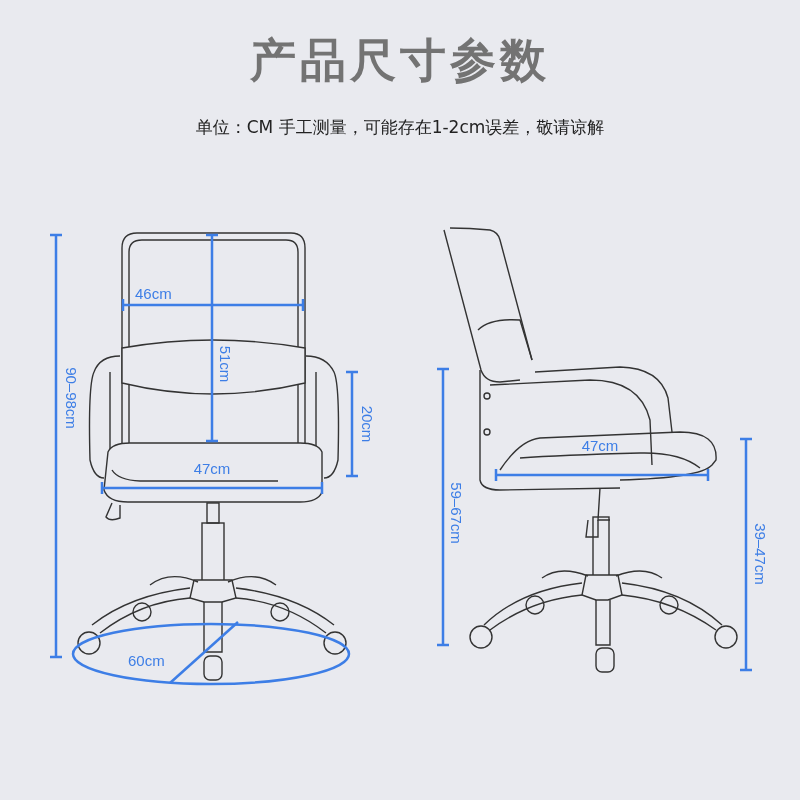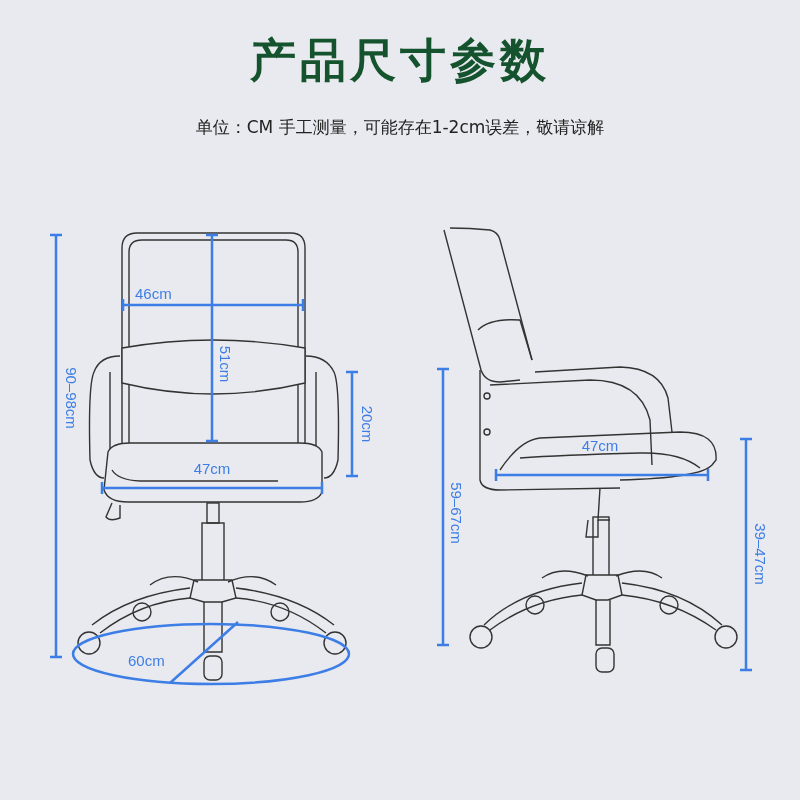--- a/index.html
+++ b/index.html
@@ -1,19 +1,19 @@
 <!DOCTYPE html>
 <html><head>
 <meta charset="utf-8">
 <style>
   html, body { margin:0; padding:0; }
   body { width:800px; height:800px; background:#e9eaef; position:relative; overflow:hidden;
          font-family:"DejaVu Sans", sans-serif; }
   .title { position:absolute; top:30px; left:0; width:800px; text-align:center;
-           font-size:46px; font-weight:bold; color:#14532d; letter-spacing:4px; }
+           font-size:46px; font-weight:bold; color:#737373; letter-spacing:4px; }
   .subtitle { position:absolute; top:116px; left:0; width:800px; text-align:center;
               font-size:17px; color:#222; }
   svg { position:absolute; left:0; top:0; }
   .lbl { font-family:"Liberation Sans", sans-serif; font-size:15px; fill:#3d7ee6; }
 </style>
 </head>
 <body>
 
 <div class="title">产品尺寸参数</div>
 <div class="subtitle">单位：CM 手工测量，可能存在1-2cm误差，敬请谅解</div>

